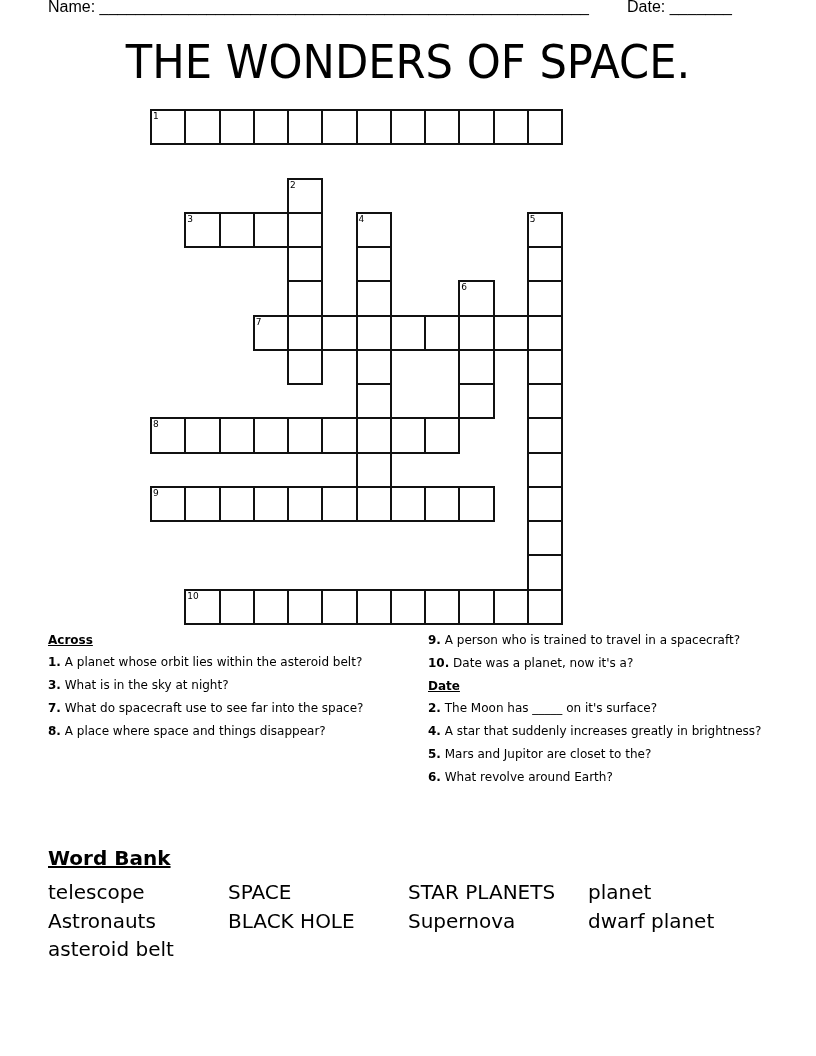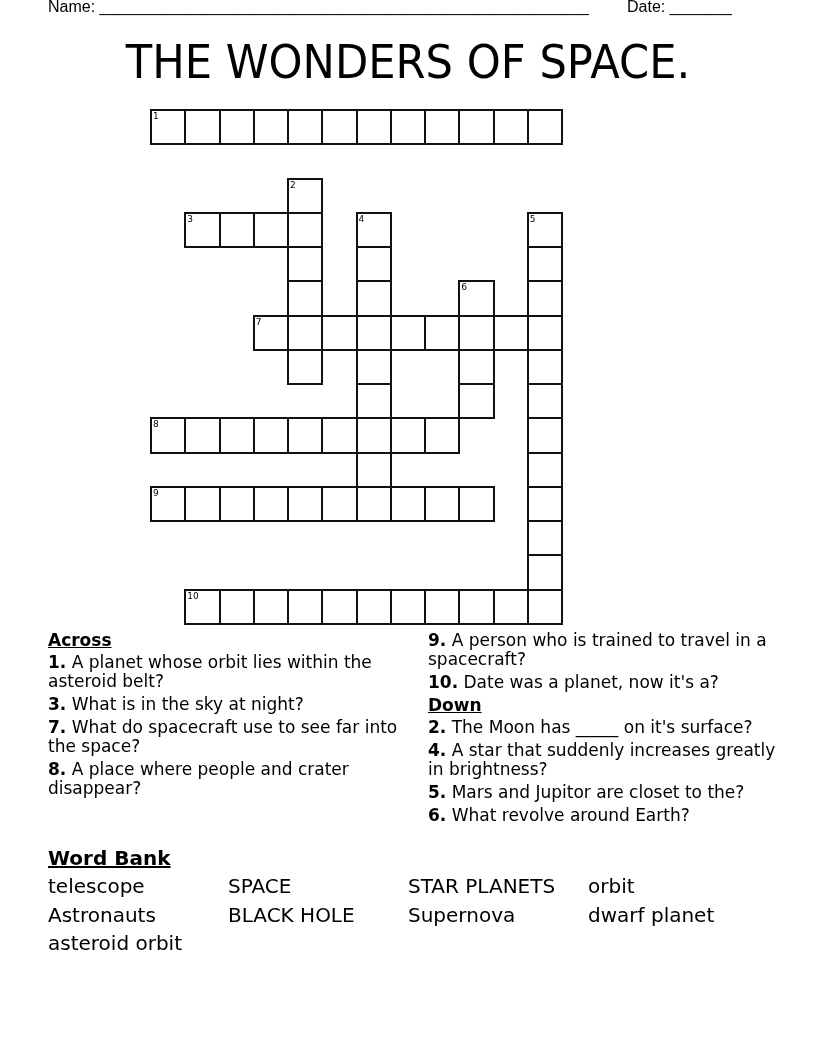--- a/index.html
+++ b/index.html
@@ -3,28 +3,28 @@
 <meta charset="utf-8">
 <style>
   html, body { margin: 0; padding: 0; background: #fff; }
   body { width: 816px; height: 1056px; position: relative; overflow: hidden; color: #000; font-family: "DejaVu Sans", sans-serif; }
   .header { position: absolute; top: -2px; left: 48px; font-family: "Liberation Sans", sans-serif; font-size: 16px; white-space: nowrap; }
   .header .date { position: absolute; left: 579px; top: 0; }
   .title { position: absolute; top: 34px; left: 0; width: 816px; text-align: center; font-family: "DejaVu Sans", sans-serif; font-size: 47px; letter-spacing: 0px; transform: scaleX(0.92); transform-origin: center; }
   .grid { position: absolute; left: 151px; top: 110px; width: 411px; height: 514px; }
   .cell { position: absolute; width: 34.25px; height: 34.25px; box-sizing: border-box; border: 2px solid #111; background: #fff; }
   .cell .num { position: absolute; left: 1px; top: 0px; font-size: 9px; font-family: "DejaVu Sans", sans-serif; line-height: 10px; }
-  .clues { position: absolute; font-size: 17px; line-height: 19px; }
+  .clues { position: absolute; font-size: 12px; line-height: 19px; }
   .clues .hd { font-weight: bold; text-decoration: underline; margin-bottom: 3px; }
   .clues .clue { margin-bottom: 4px; }
   .clues .clue b { font-weight: bold; }
   .col1 { left: 48px; top: 631px; width: 350px; }
   .col2 { left: 428px; top: 631px; width: 350px; }
   .wb { position: absolute; left: 48px; top: 846px; font-size: 20px; }
-  .wb .hd { font-weight: bold; text-decoration: underline; margin-bottom: 4px; }
+  .wb .hd { font-weight: bold; text-decoration: underline; margin-bottom: 10px; }
   .wb .row { display: flex; height: 28.5px; }
   .wb .w { display: inline-block; }
   .wb .w:nth-child(1) { width: 180px; }
   .wb .w:nth-child(2) { width: 180px; }
   .wb .w:nth-child(3) { width: 180px; }
 </style>
 </head>
 <body>
 
 <div class="header">
@@ -133,43 +133,43 @@
     <div class="cell" style="left: 307.25px; top: 478.5px; width: 36.25px; height: 36.25px;"></div>
     <div class="cell" style="left: 341.5px; top: 478.5px; width: 36.25px; height: 36.25px;"></div>
     <div class="cell" style="left: 375.75px; top: 478.5px; width: 36.25px; height: 36.25px;"></div>
   </div>
 
 <div class="clues col1">
   <div class="hd">Across</div>
   <div class="clue"><b>1.</b><span> A planet whose orbit lies within the asteroid belt?</span></div>
   <div class="clue"><b>3.</b><span> What is in the sky at night?</span></div>
   <div class="clue"><b>7.</b><span> What do spacecraft use to see far into the space?</span></div>
-  <div class="clue"><b>8.</b><span> A place where people and crater disappear?</span></div>
+  <div class="clue"><b>8.</b><span> A place where space and things disappear?</span></div>
 </div>
 
 <div class="clues col2">
   <div class="clue"><b>9.</b><span> A person who is trained to travel in a spacecraft?</span></div>
   <div class="clue"><b>10.</b><span> Date was a planet, now it's a?</span></div>
-  <div class="hd">Down</div>
+  <div class="hd">Date</div>
   <div class="clue"><b>2.</b><span> The Moon has _____ on it's surface?</span></div>
   <div class="clue"><b>4.</b><span> A star that suddenly increases greatly in brightness?</span></div>
   <div class="clue"><b>5.</b><span> Mars and Jupitor are closet to the?</span></div>
   <div class="clue"><b>6.</b><span> What revolve around Earth?</span></div>
 </div>
 
 <div class="wb">
   <div class="hd">Word Bank</div>
   <div class="row">
     <span class="w">telescope</span>
     <span class="w">SPACE</span>
     <span class="w">STAR PLANETS</span>
-    <span class="w">orbit</span>
+    <span class="w">planet</span>
   </div>
   <div class="row">
     <span class="w">Astronauts</span>
     <span class="w">BLACK HOLE</span>
     <span class="w">Supernova</span>
     <span class="w">dwarf planet</span>
   </div>
   <div class="row">
-    <span class="w">asteroid orbit</span>
+    <span class="w">asteroid belt</span>
   </div>
 </div>
 
 </body></html>

